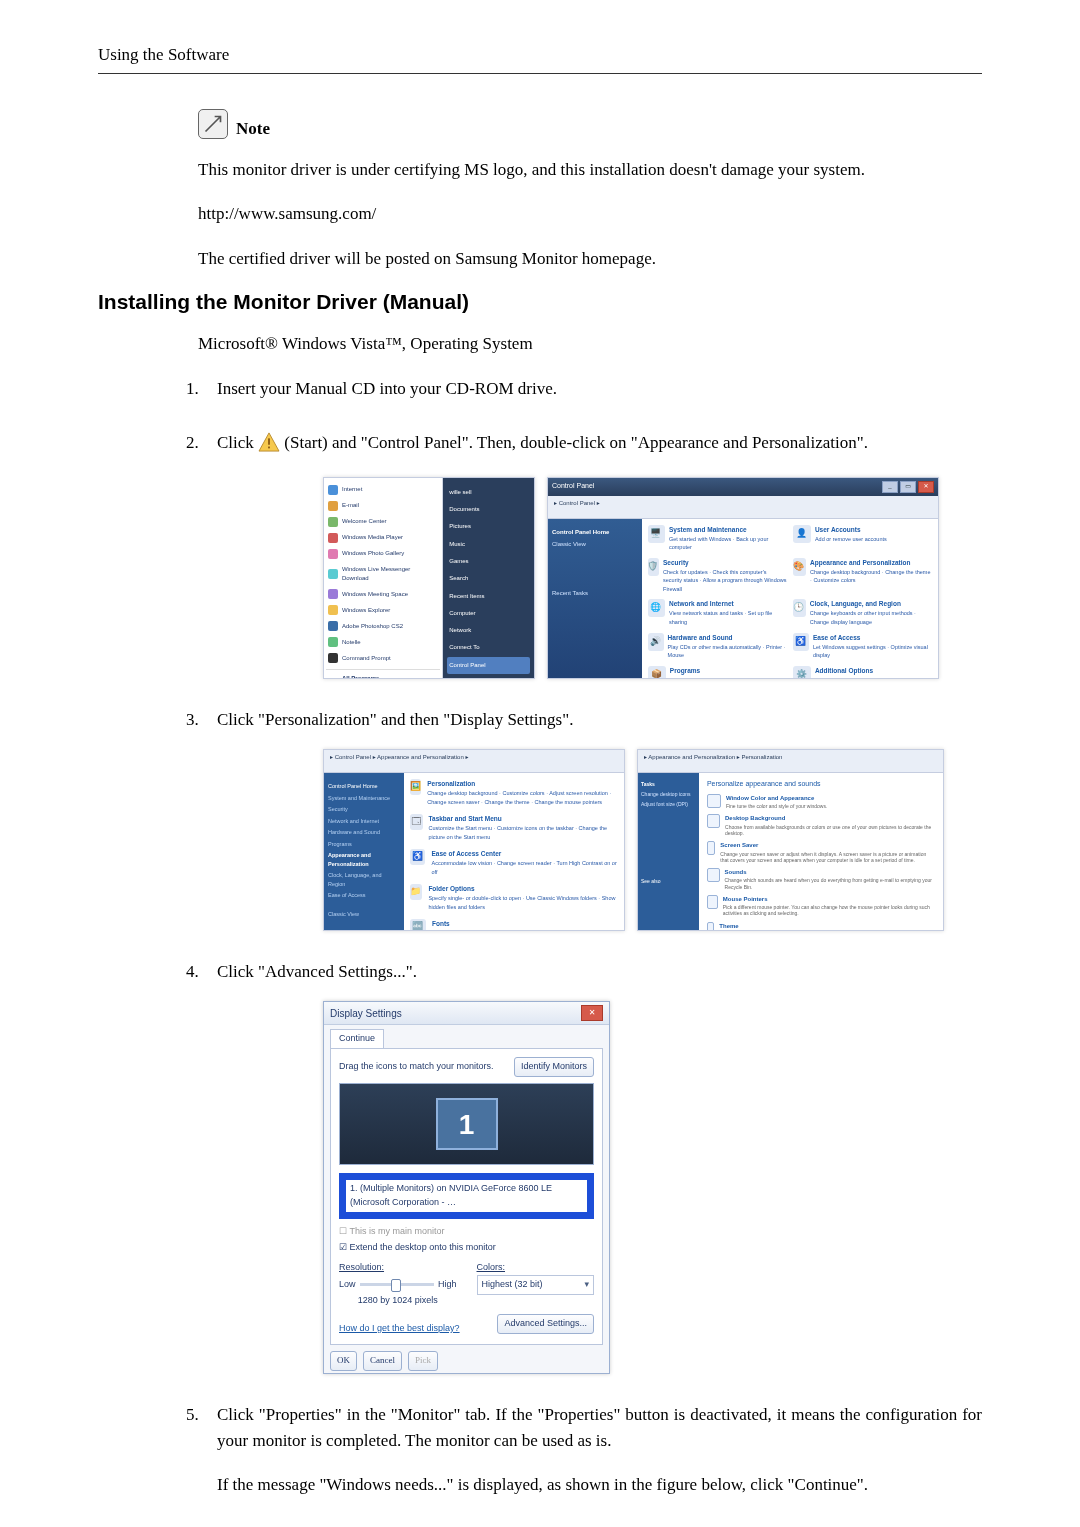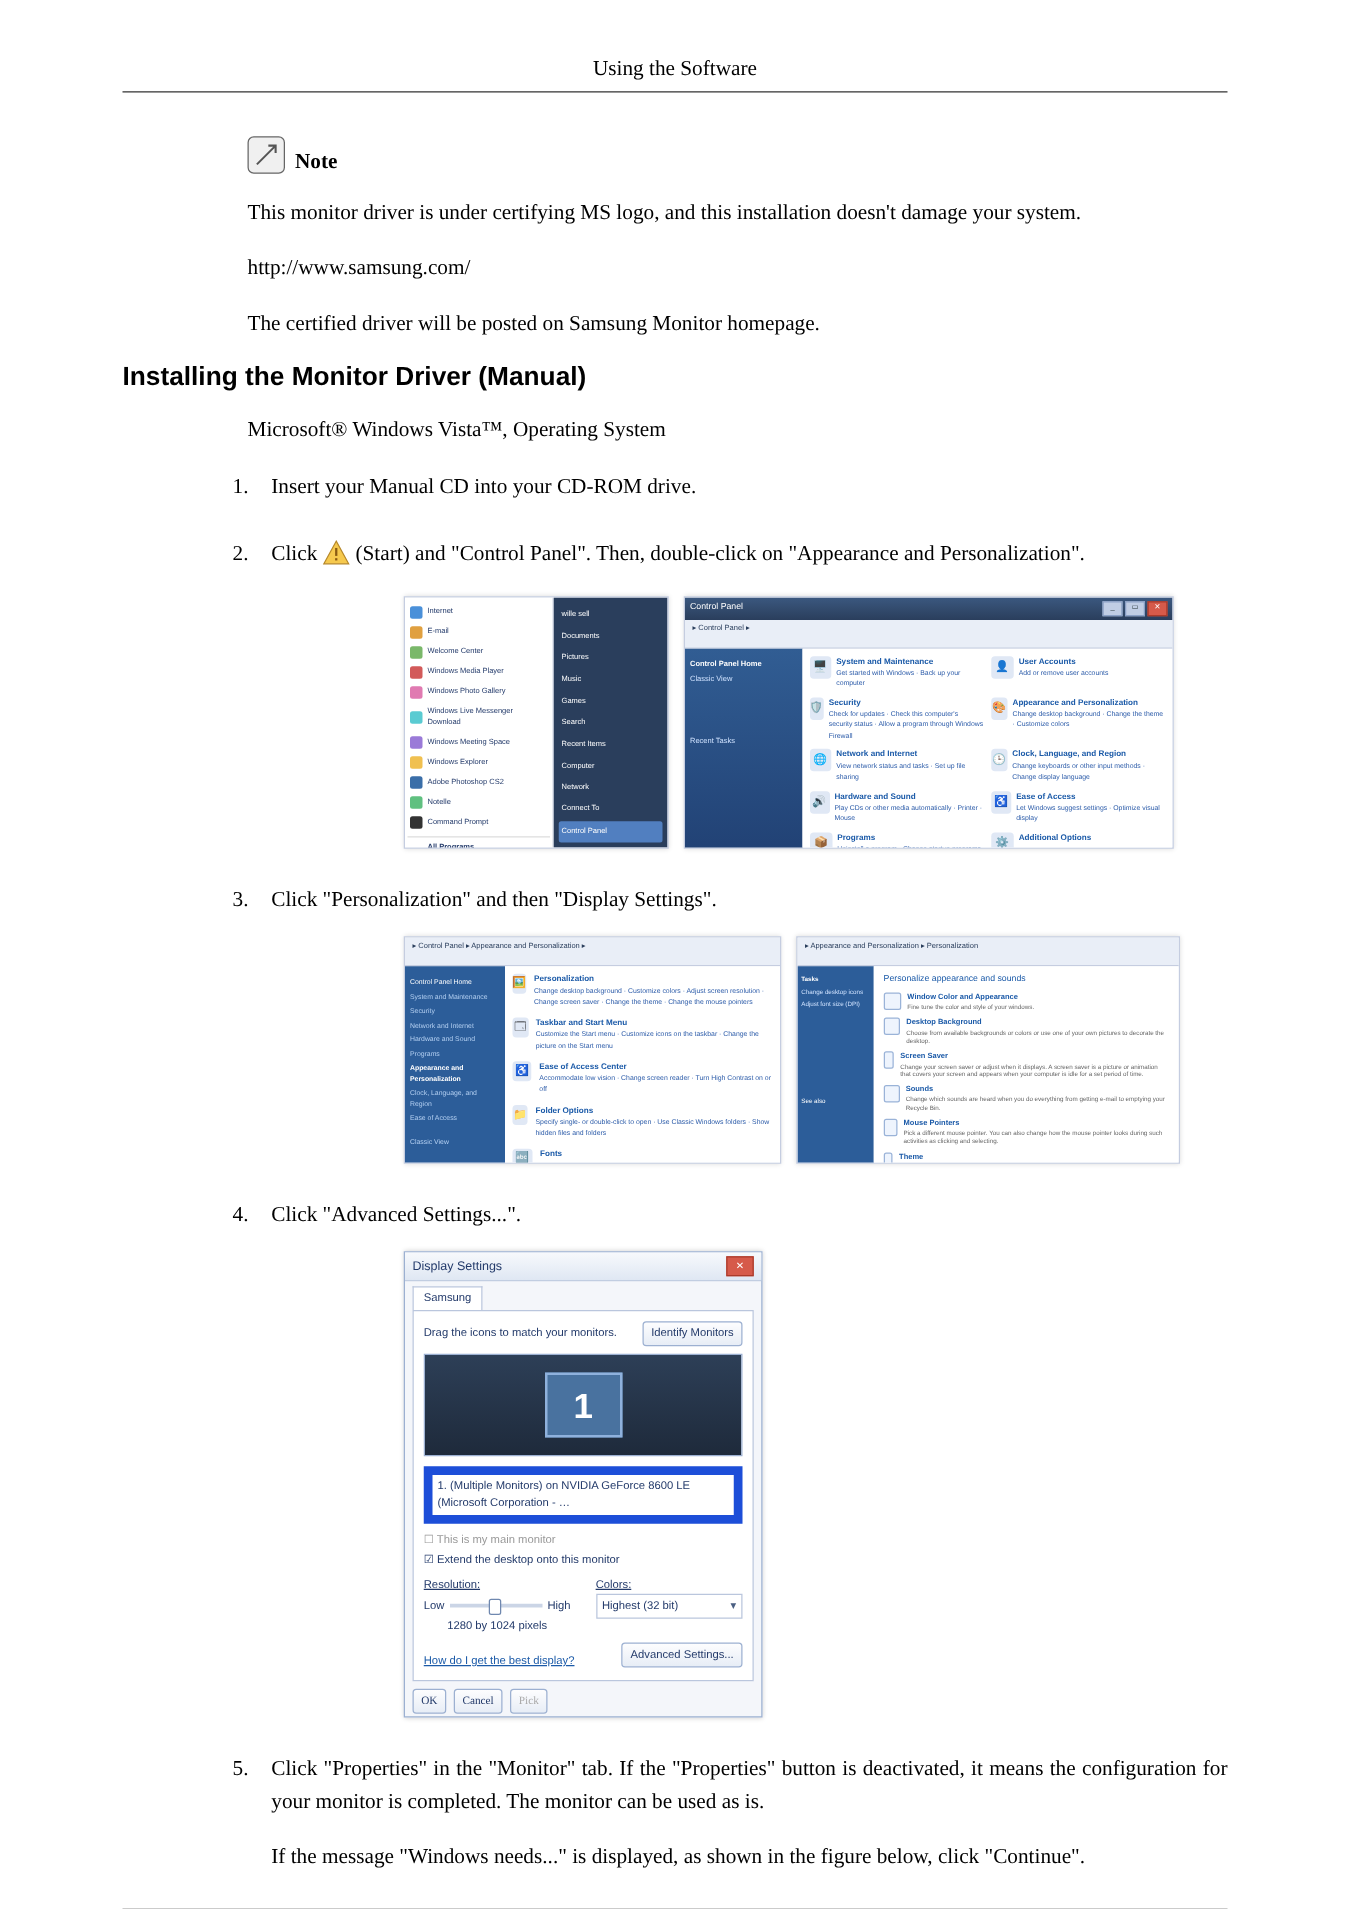--- a/index.html
+++ b/index.html
@@ -8,21 +8,21 @@
     color: #000;
     background: #fff;
   }
   .page {
     width: 1080px;
     padding: 45px 98px 40px 98px;
     box-sizing: border-box;
     margin: 0 auto;
   }
   .top-header {
-    text-align: center;
+    text-align: left;
     font-size: 17px;
     padding-bottom: 8px;
     border-bottom: 1px solid #333;
     margin-bottom: 35px;
   }
   .note-line {
     margin-left: 100px;
     margin-bottom: 18px;
     display: flex;
     align-items: flex-end;
@@ -553,21 +553,21 @@
     </li>
 
     <li>
       <span>Click "Advanced Settings...".</span>
       <div class="ds-wrap">
         <div class="ds-shot">
           <div class="ds-title">
             <span>Display Settings</span>
             <span class="ds-x">✕</span>
           </div>
-          <div class="ds-tabs"><span class="ds-tab">Samsung</span></div>
+          <div class="ds-tabs"><span class="ds-tab">Continue</span></div>
           <div class="ds-panel">
             <div class="ds-drag">
               <span>Drag the icons to match your monitors.</span>
               <span class="ds-btn">Identify Monitors</span>
             </div>
             <div class="ds-monzone">
               <div class="ds-mon">1</div>
             </div>
             <div class="ds-sel">1. (Multiple Monitors) on NVIDIA GeForce 8600 LE (Microsoft Corporation - …</div>
             <div class="ds-chk">☐ <span>This is my main monitor</span></div>

